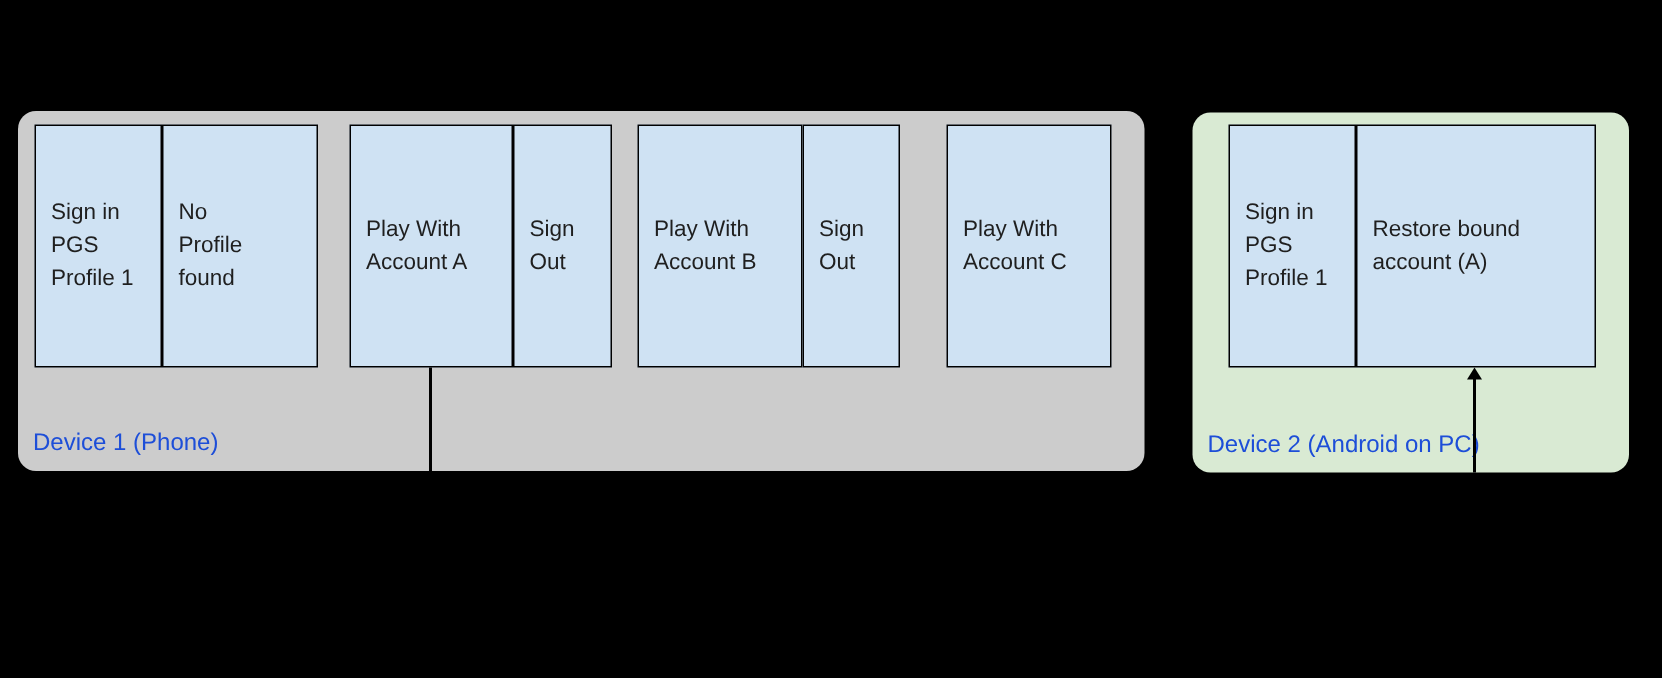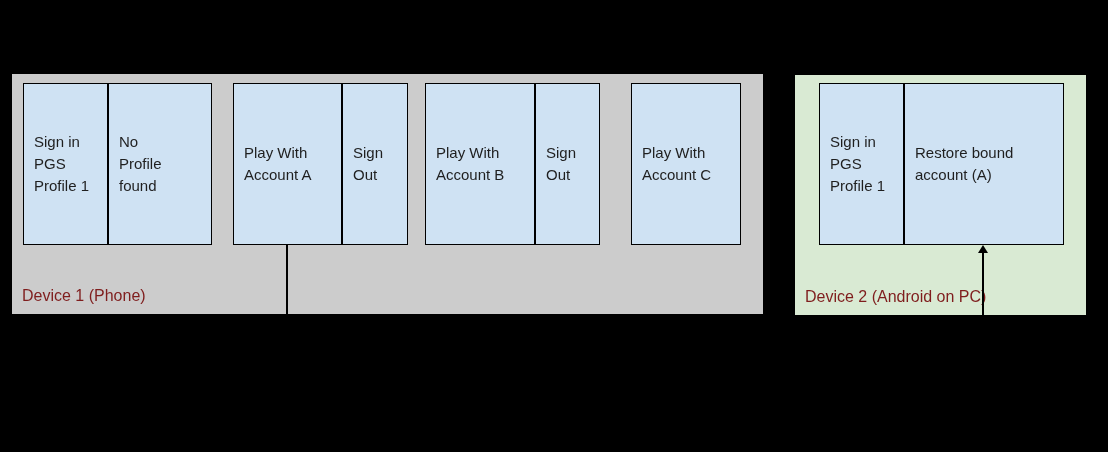--- a/index.html
+++ b/index.html
@@ -11,29 +11,30 @@
     position: relative;
     width: 1108px;
     height: 452px;
     background: #000000;
     overflow: hidden;
     font-family: "Liberation Sans", "DejaVu Sans", sans-serif;
     color: #1f1f1f;
   }
   .device {
     position: absolute;
+    border-radius: 12px;
   }
   .device-gray  { background: #cccccc; }
   .device-green { background: #d9ead3; }
   .device-label {
     position: absolute;
     left: 10px;
     bottom: 9px;
     font-size: 16px;
-    color: #7f1d1d;
+    color: #1d4ed8;
     white-space: nowrap;
   }
   .step-group {
     position: absolute;
     top: 9px;
     display: flex;
     flex-direction: row;
   }
   .step-box {
     box-sizing: border-box;

